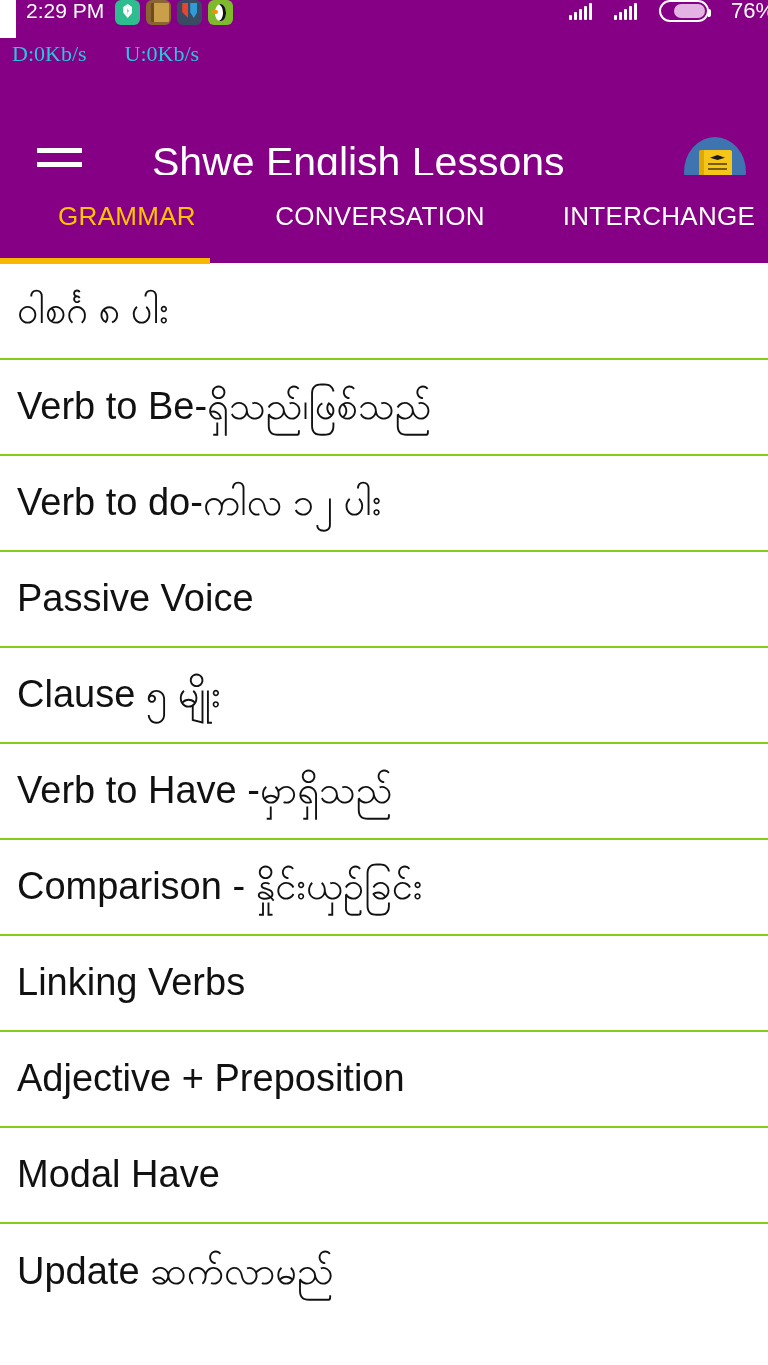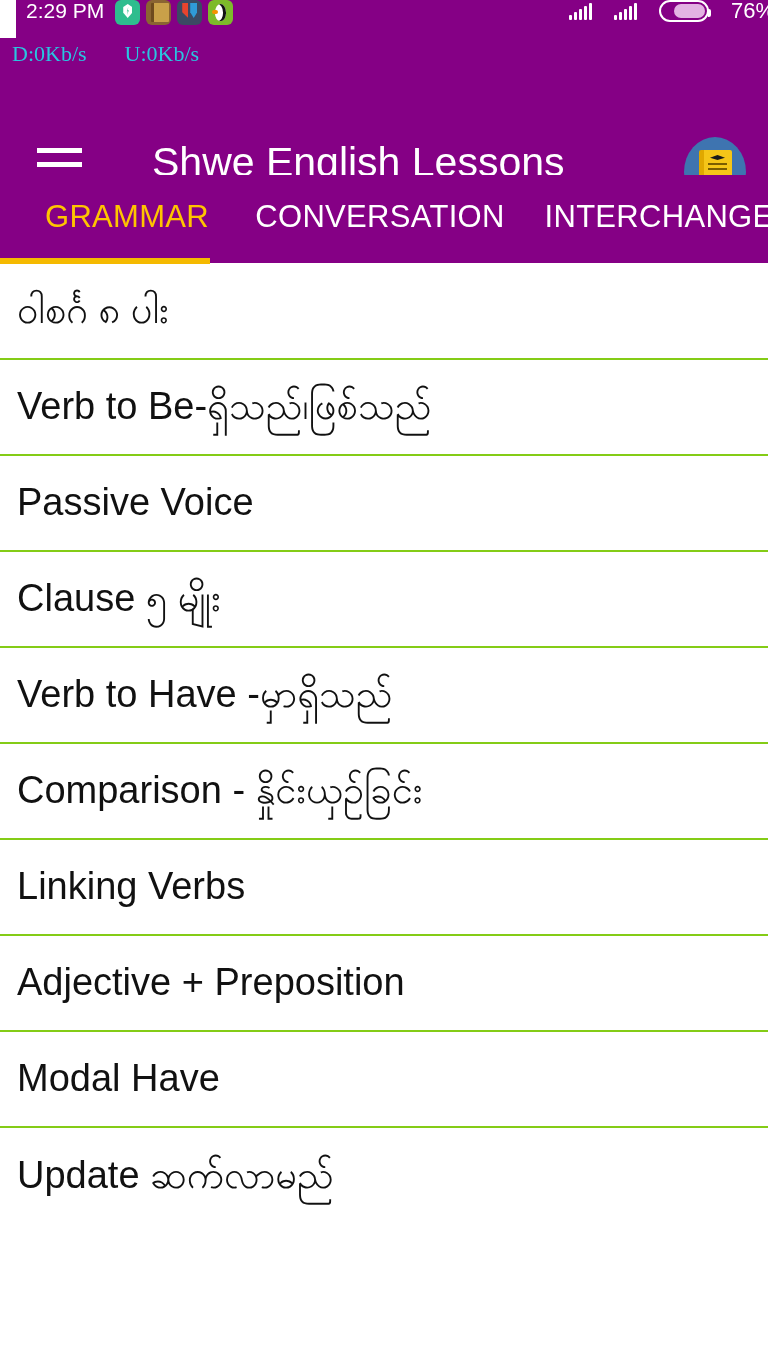--- a/index.html
+++ b/index.html
@@ -129,21 +129,21 @@
     clip-path: polygon(0% 0%, 100% 0%, 100% 100%, 50% 72%, 0% 100%);
   }
 
   
   .tabbar {
     position:absolute; top:175px; left:0; width:768px; height:88px;
     background:#850085; display:flex; align-items:flex-start;
   }
   .tab {
     height:83px; display:flex; align-items:center; justify-content:center;
-    font-size:31px; letter-spacing:0.3px; white-space:nowrap;
+    font-size:26px; letter-spacing:0.3px; white-space:nowrap;
     color:#ffffff; cursor:pointer; position:relative; flex:0 0 auto;padding-left:44px;
   }
   .tab.t1 { width:210px; color:#ffc400; }
   .tab.t2 { width:296px; }
   .tab.t3 { width:262px; }
   .tab-underline {
     position:absolute; left:0; top:258px; width:210px; height:6px;
     background:#f5ba00;
   }
 
@@ -225,20 +225,23 @@
   <div class="tab-underline"></div>
 
   <div class="list">
     <div class="row">
       <span class="row-label">ဝါစင်္ဂ ၈ ပါး</span>
     </div>
     <div class="row">
       <span class="row-label">Verb to Be-ရှိသည်၊ဖြစ်သည်</span>
     </div>
     <div class="row">
+      <span class="row-label">Verb to do-ကါလ ၁၂ ပါး</span>
+    </div>
+    <div class="row">
       <span class="row-label">Passive Voice</span>
     </div>
     <div class="row">
       <span class="row-label">Clause  ၅ မျိုး</span>
     </div>
     <div class="row">
       <span class="row-label">Verb to Have -မှာရှိသည်</span>
     </div>
     <div class="row">
       <span class="row-label">Comparison - နှိုင်းယှဉ်ခြင်း</span>

